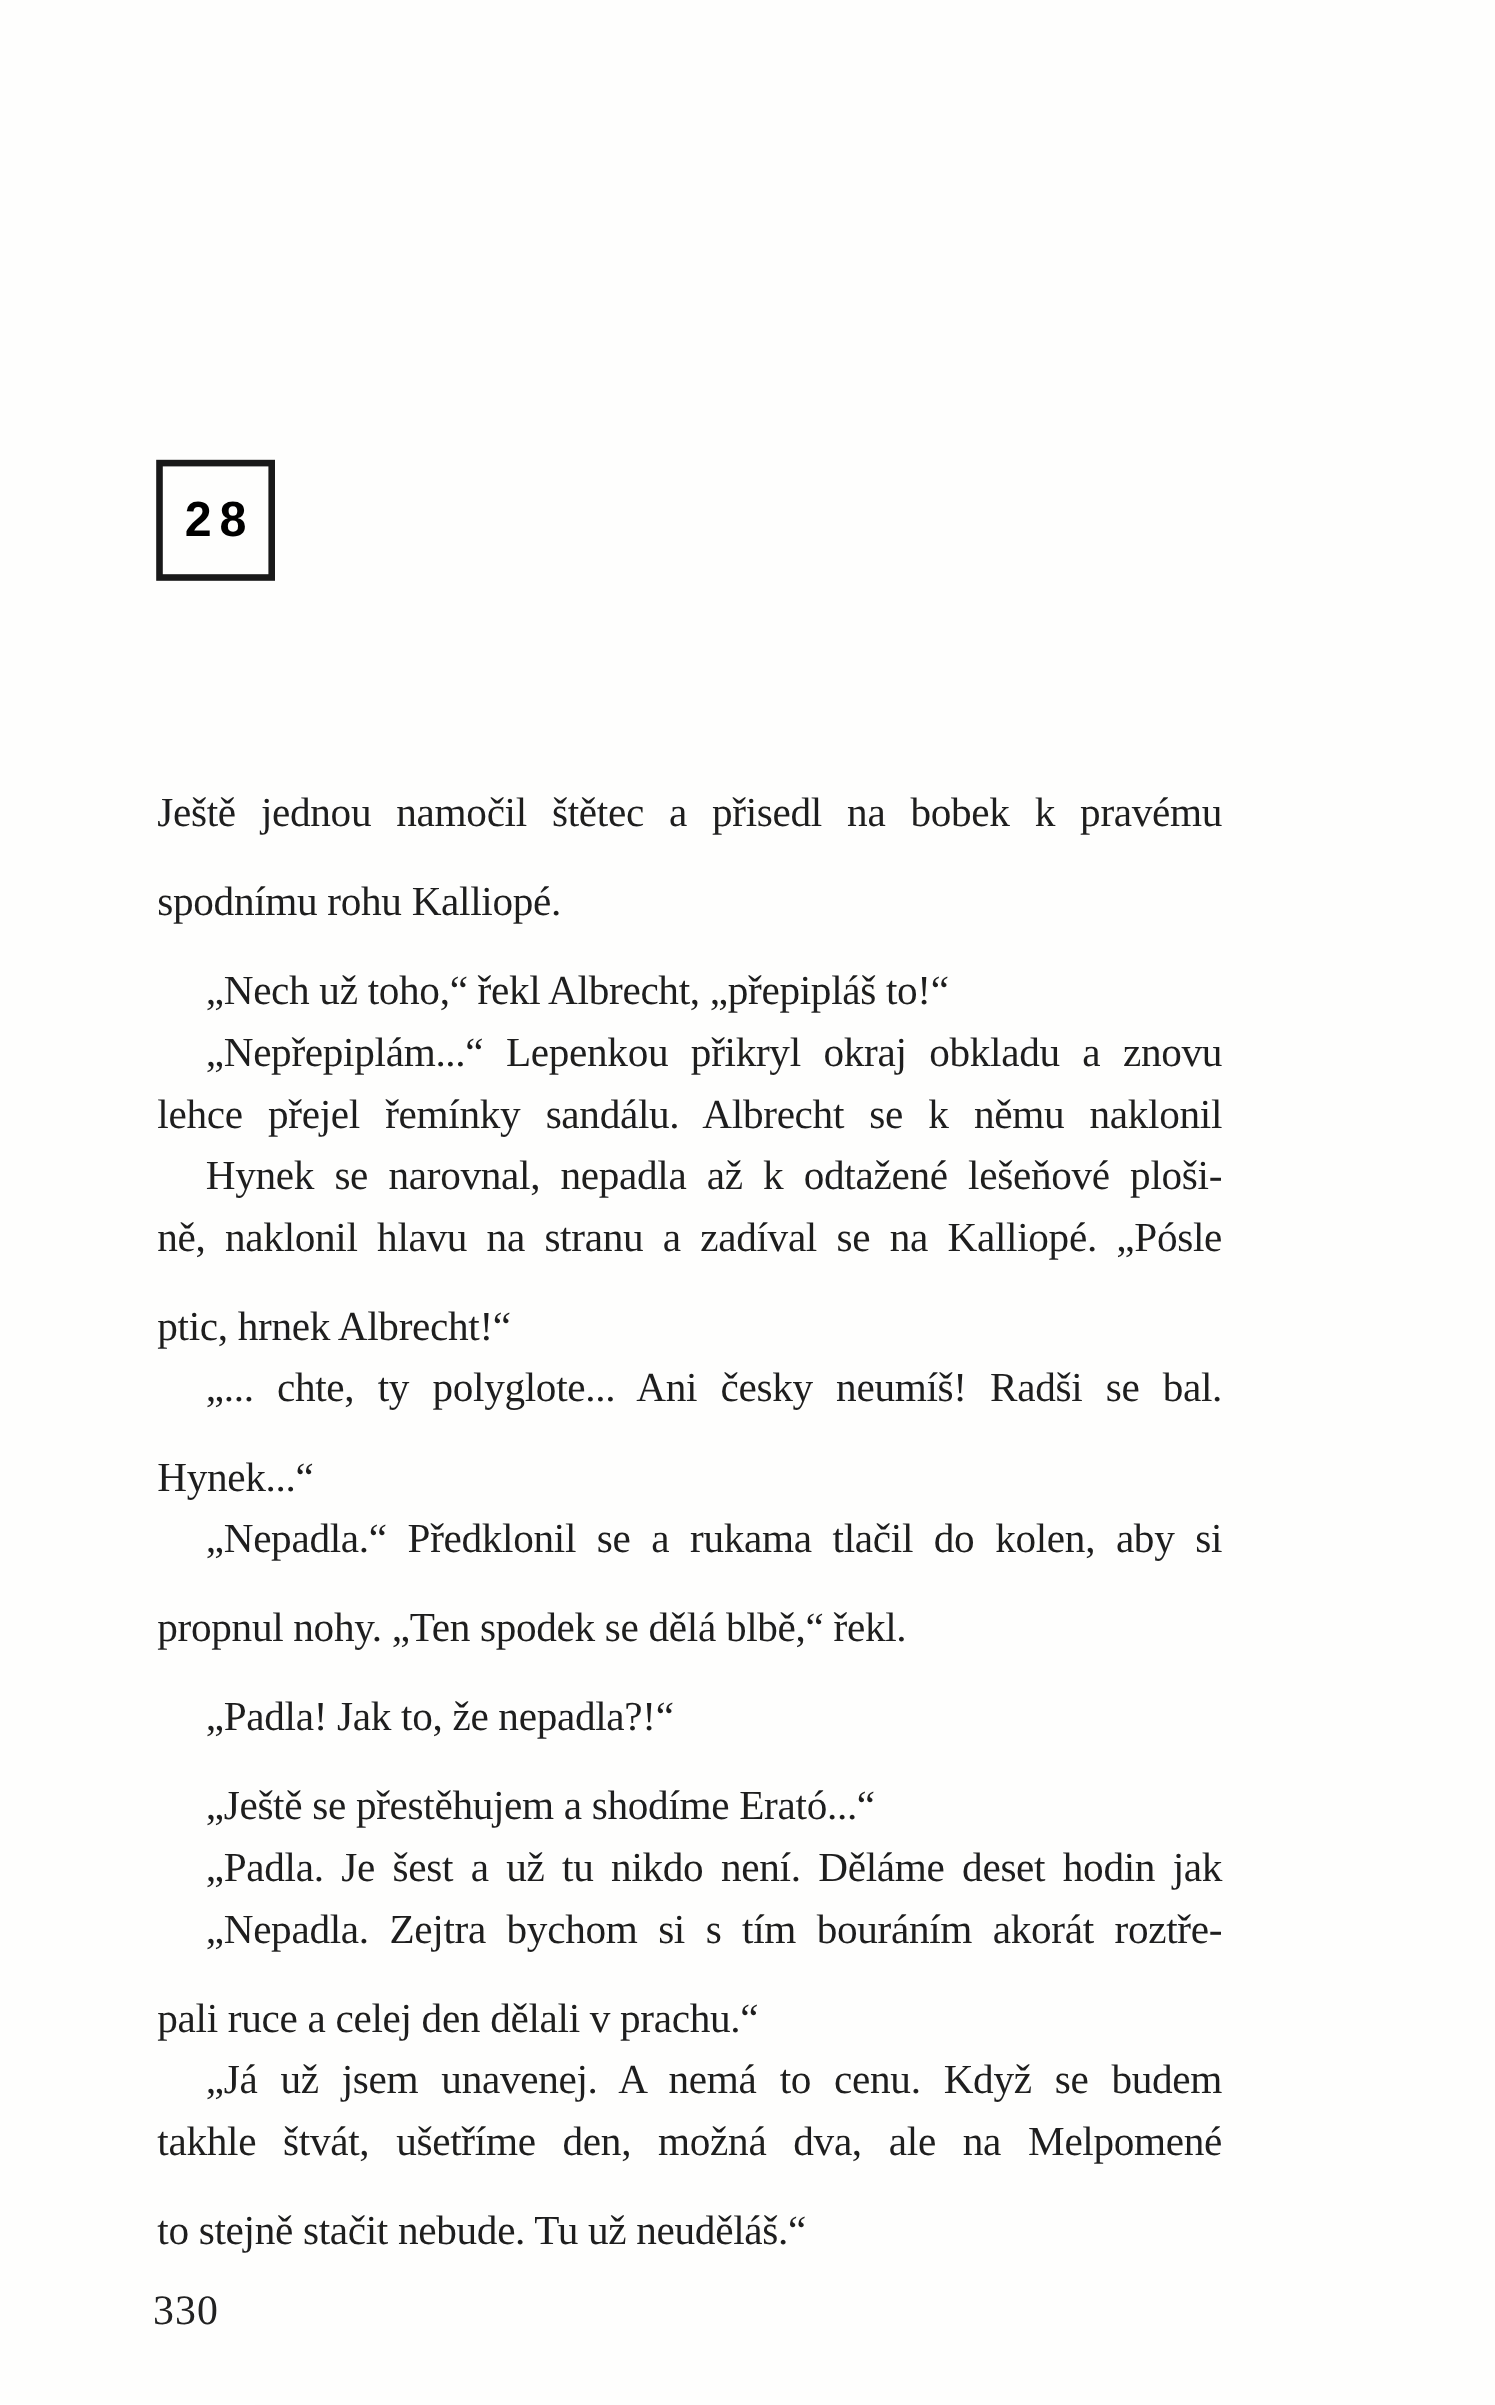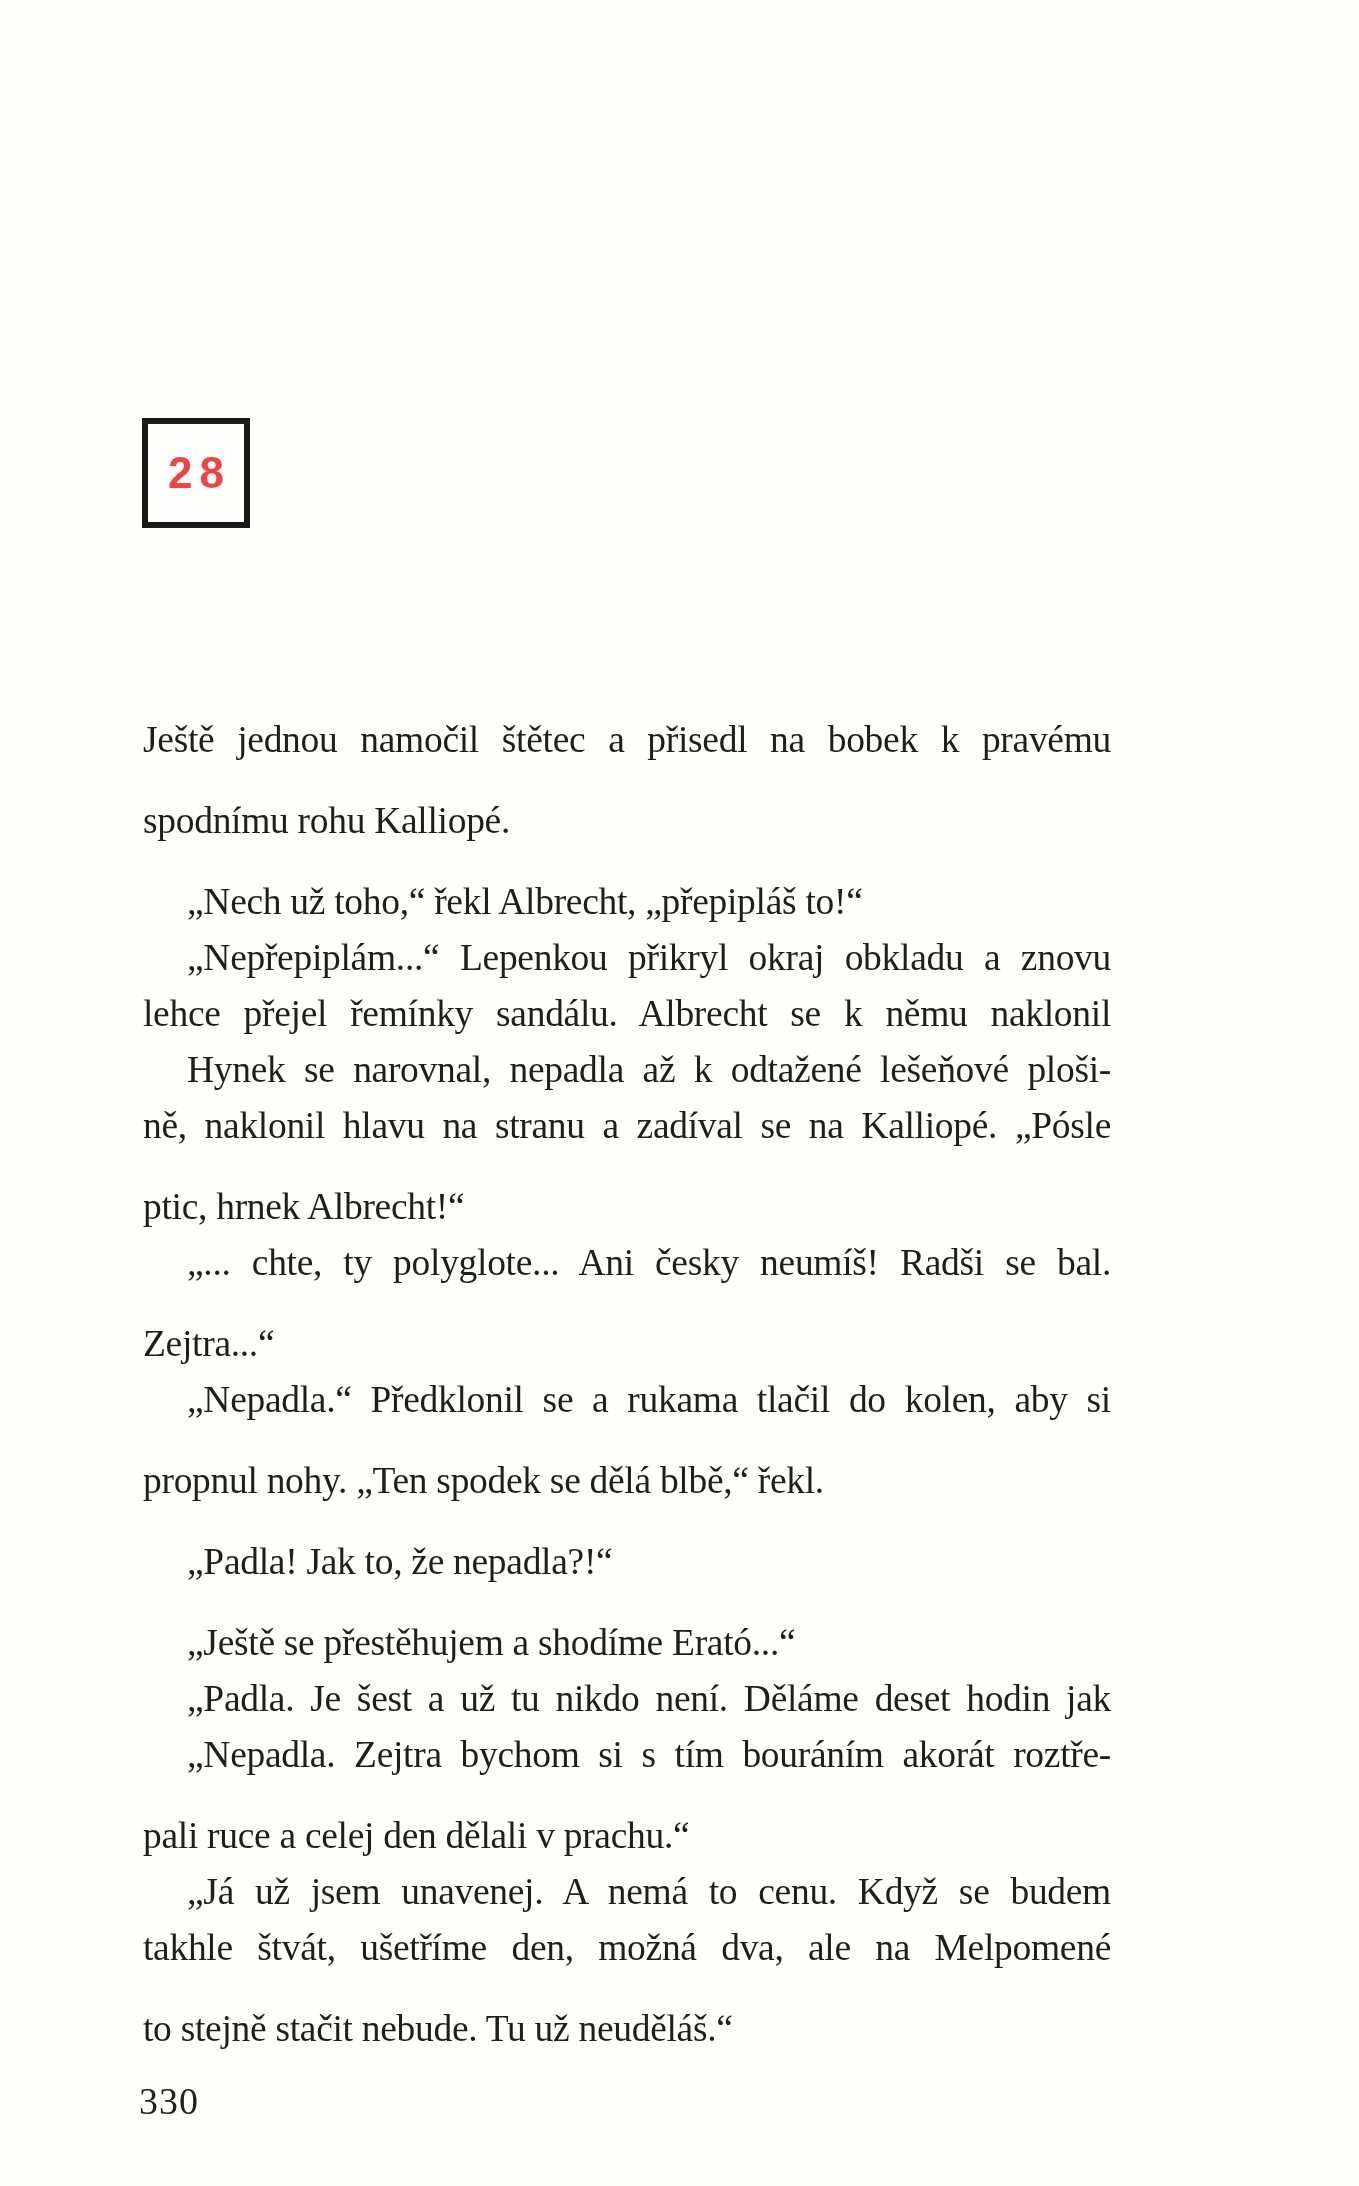--- a/index.html
+++ b/index.html
@@ -26,21 +26,21 @@
     display: flex;
     align-items: center;
     justify-content: center;
   }
   .chapter-box .num {
     font-family: "Liberation Sans", sans-serif;
     font-weight: 700;
     font-size: 44px;
     letter-spacing: 7px;
     margin-right: -7px; 
-    color: #ef4444;
+    color: #000000;
     transform: scaleY(1.02);
   }
   .body-text {
     position: absolute;
     left: 143px;
     top: 712px;
     width: 968px;
     font-size: 37.5px;
     letter-spacing: -0.3px;
     line-height: 56px;
@@ -81,21 +81,21 @@
   <div class="body-text">
       <div class="line">Ještě jednou namočil štětec a přisedl na bobek k pravému</div>
       <div class="line last">spodnímu rohu Kalliopé.</div>
       <div class="line indent last">„Nech už toho,“ řekl Albrecht, „přepipláš to!“</div>
       <div class="line indent">„Nepřepiplám...“ Lepenkou přikryl okraj obkladu a znovu</div>
       <div class="line">lehce přejel řemínky sandálu. Albrecht se k němu naklonil</div>
       <div class="line indent">Hynek se narovnal, nepadla až k odtažené lešeňové ploši-</div>
       <div class="line">ně, naklonil hlavu na stranu a zadíval se na Kalliopé. „Pósle</div>
       <div class="line last">ptic, hrnek Albrecht!“</div>
       <div class="line indent">„... chte, ty polyglote... Ani česky neumíš! Radši se bal.</div>
-      <div class="line last">Zejtra...“</div>
+      <div class="line last">Hynek...“</div>
       <div class="line indent">„Nepadla.“ Předklonil se a rukama tlačil do kolen, aby si</div>
       <div class="line last">propnul nohy. „Ten spodek se dělá blbě,“ řekl.</div>
       <div class="line indent last">„Padla! Jak to, že nepadla?!“</div>
       <div class="line indent last">„Ještě se přestěhujem a shodíme Erató...“</div>
       <div class="line indent">„Padla. Je šest a už tu nikdo není. Děláme deset hodin jak</div>
       <div class="line indent">„Nepadla. Zejtra bychom si s tím bouráním akorát roztře-</div>
       <div class="line last">pali ruce a celej den dělali v prachu.“</div>
       <div class="line indent">„Já už jsem unavenej. A nemá to cenu. Když se budem</div>
       <div class="line">takhle štvát, ušetříme den, možná dva, ale na Melpomené</div>
       <div class="line last">to stejně stačit nebude. Tu už neuděláš.“</div>

